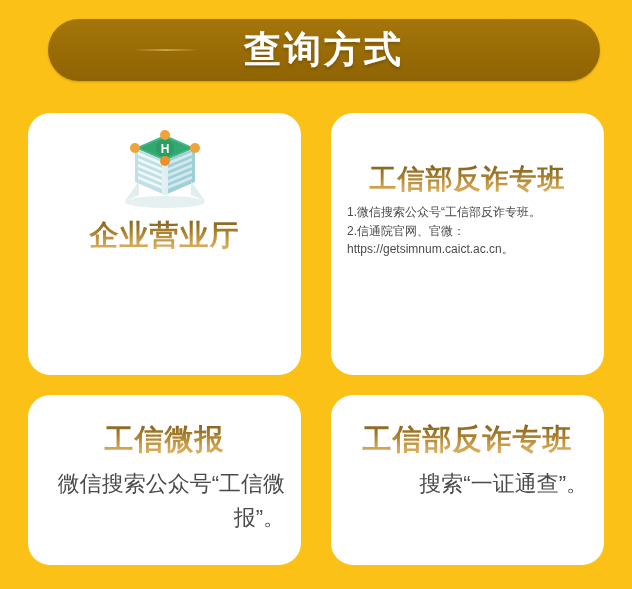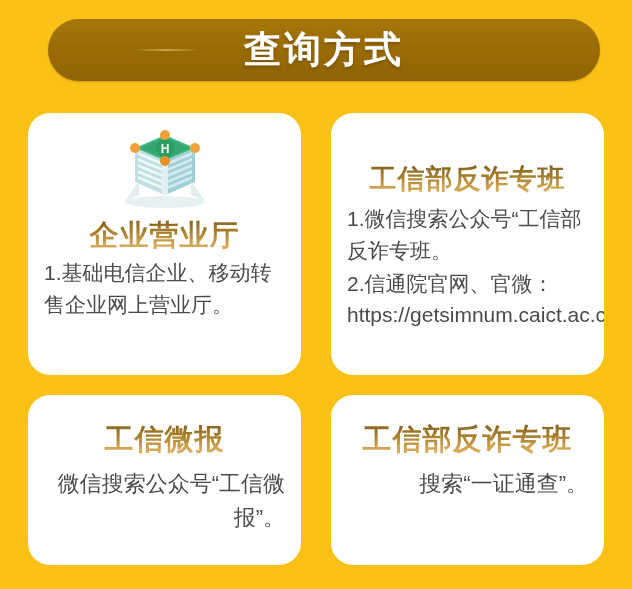--- a/index.html
+++ b/index.html
@@ -96,21 +96,21 @@
     background-clip: text;
     color: transparent;
     -webkit-text-fill-color: transparent;
     line-height: 1.25;
   }
   .card-title.smaller {
     font-size: 27px;
   }
   .card-body {
     margin-top: 4px;
-    font-size: 21px;
+    font-size: 12px;
     line-height: 1.52;
     color: #4b4b4b;
     text-align: left;
   }
   .card-body .line { margin: 1px 0; }
   .card-body.centered { text-align: right; font-size: 22px; }
 
   
   .card-1 .card-title { margin-top: 8px; }
   .card-2 { padding-top: 50px; }
@@ -163,21 +163,20 @@
             <circle cx="76" cy="19" r="5" fill="#f0a33a"></circle>
             <circle cx="46" cy="6" r="5" fill="#f0a33a"></circle>
             <circle cx="46" cy="32" r="5" fill="#e9922c"></circle>
           </g>
           <polygon points="6,72 20,52 20,66" fill="#dbe9ea" opacity="0.8"></polygon>
           <polygon points="86,72 72,52 72,66" fill="#dbe9ea" opacity="0.8"></polygon>
         </svg>
       </div>
       <div class="card-title">企业营业厅</div>
       <div class="card-body">
-        <div class="line">1.基础电信企业、移动转售企业网上营业厅。</div>
       </div>
     </div>
 
     <div class="card card-2">
       <div class="card-title smaller">工信部反诈专班</div>
       <div class="card-body">
         <div class="line">1.微信搜索公众号“工信部反诈专班。</div>
         <div class="line">2.信通院官网、官微：https://getsimnum.caict.ac.cn。</div>
       </div>
     </div>

